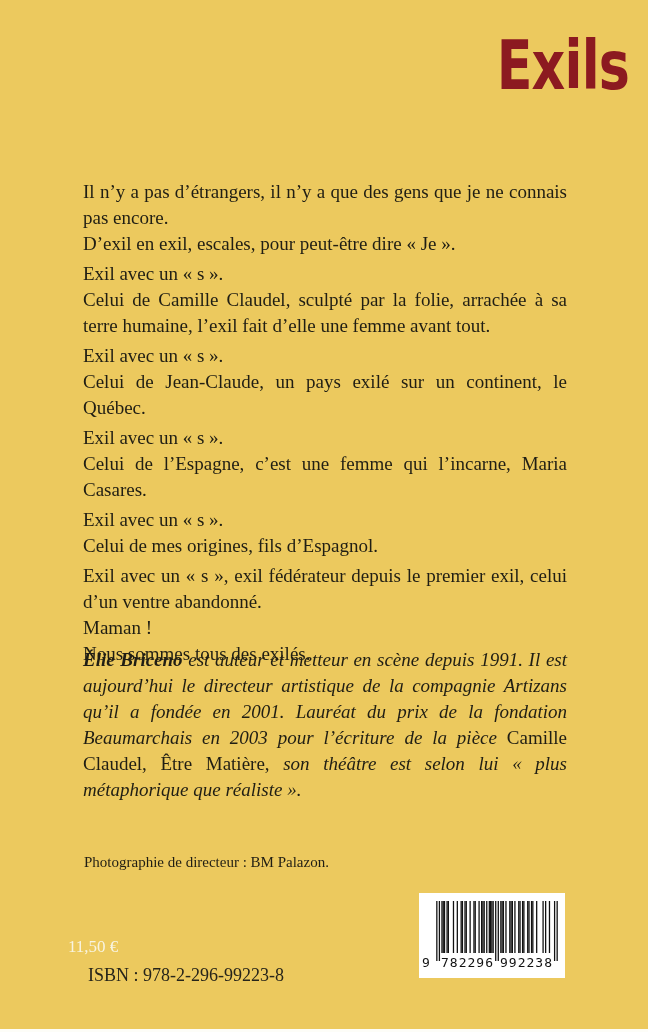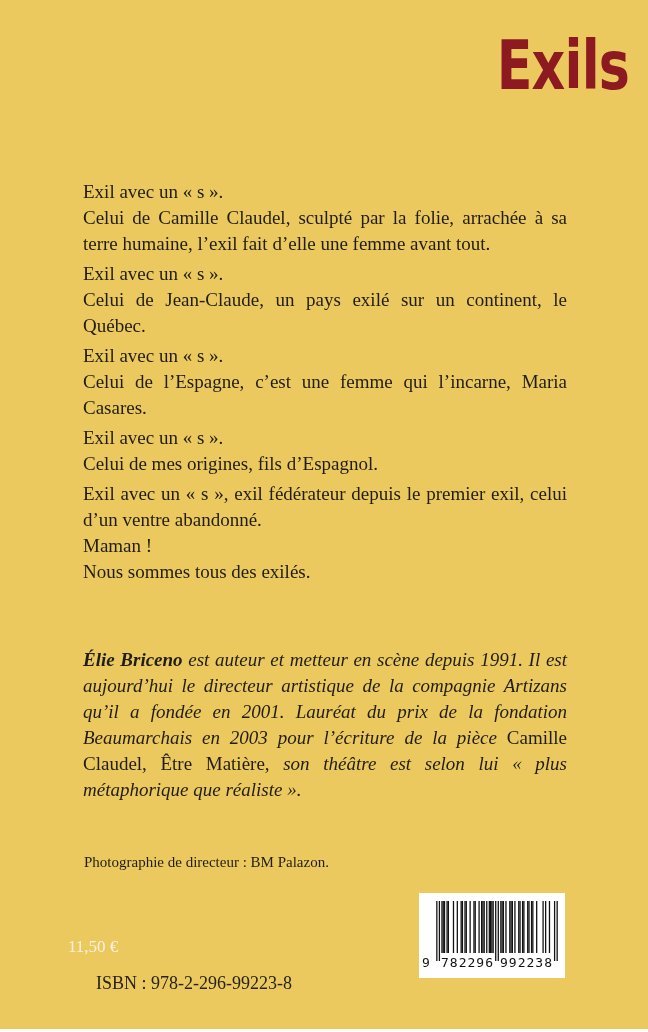--- a/index.html
+++ b/index.html
@@ -45,21 +45,21 @@
   .credit{
     position:absolute;left:84px;top:853px;margin:0;
     font-size:15px;line-height:18px;
   }
   .price{
     position:absolute;left:68px;top:937px;margin:0;
     font-size:17px;line-height:20px;
     color:#F8F4E1;
   }
   .isbn{
-    position:absolute;left:84px;top:961px;margin:12px;
+    position:absolute;left:84px;top:961px;margin:4px;
     font-size:18px;line-height:21px;
     color:#26241A;
   }
   .barcode{
     position:absolute;left:419px;top:893px;width:146px;height:85px;
     background:#FFFFFF;
   }
   .barcode svg{position:absolute;left:17px;top:8px;}
   .barcode rect{fill:#111111;}
   .bd{
@@ -79,20 +79,21 @@
 </head>
 <body>
 
 <div class="cover">
 
   <div class="title-wrap">
     <h1 class="title">Exils</h1>
   </div>
 
   <main class="body-text">
+      <p>Il n’y a pas d’étrangers, il n’y a que des gens que je ne connais pas encore.<br>D’exil en exil, escales, pour peut-être dire «&nbsp;Je&nbsp;».</p>
       <p>Exil avec un «&nbsp;s&nbsp;».<br>Celui de Camille Claudel, sculpté par la folie, arrachée à sa terre humaine, l’exil fait d’elle une femme avant tout.</p>
       <p>Exil avec un «&nbsp;s&nbsp;».<br>Celui de Jean-Claude, un pays exilé sur un continent, le Québec.</p>
       <p>Exil avec un «&nbsp;s&nbsp;».<br>Celui de l’Espagne, c’est une femme qui l’incarne, Maria Casares.</p>
       <p>Exil avec un «&nbsp;s&nbsp;».<br>Celui de mes origines, fils d’Espagnol.</p>
       <p>Exil avec un «&nbsp;s&nbsp;», exil fédérateur depuis le premier exil, celui d’un ventre abandonné.<br>Maman&nbsp;!<br>Nous sommes tous des exilés.</p>
     </main>
 
   <section class="bio"><span class="bold-italic">Élie Briceno</span><span class="italic"> est auteur et metteur en scène depuis 1991. Il est aujourd’hui le directeur artistique de la compagnie Artizans qu’il a fondée en 2001. Lauréat du prix de la fondation Beaumarchais en 2003 pour l’écriture de la pièce </span><span class="roman">Camille Claudel, Être Matière,</span><span class="italic"> son théâtre est selon lui «&nbsp;plus métaphorique que réaliste&nbsp;».</span></section>
 
   <p class="credit">Photographie de directeur : BM Palazon.</p>

